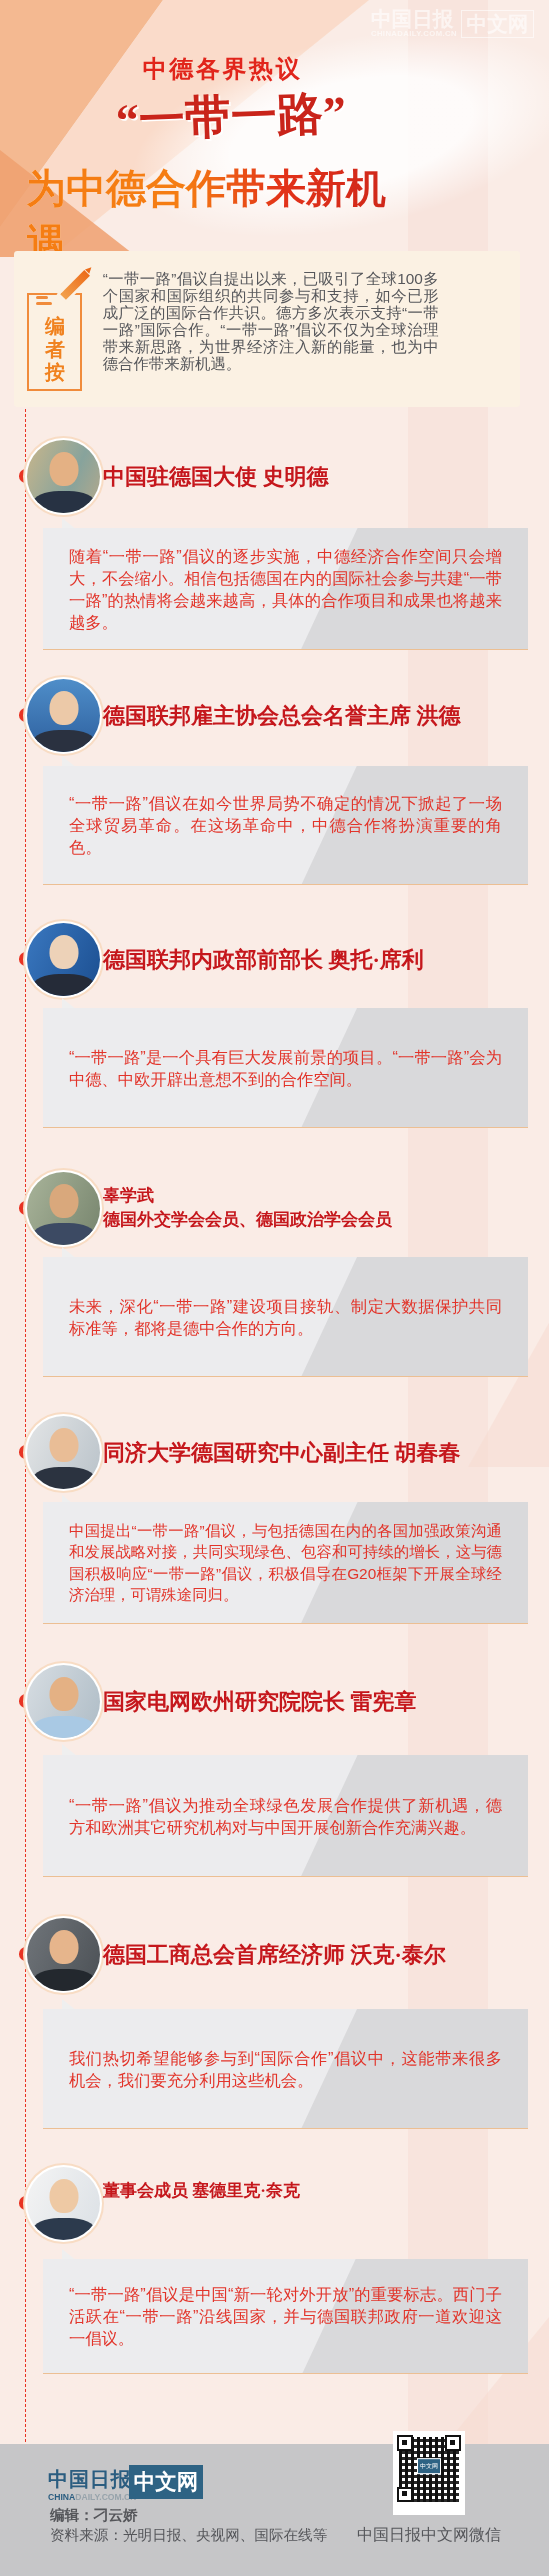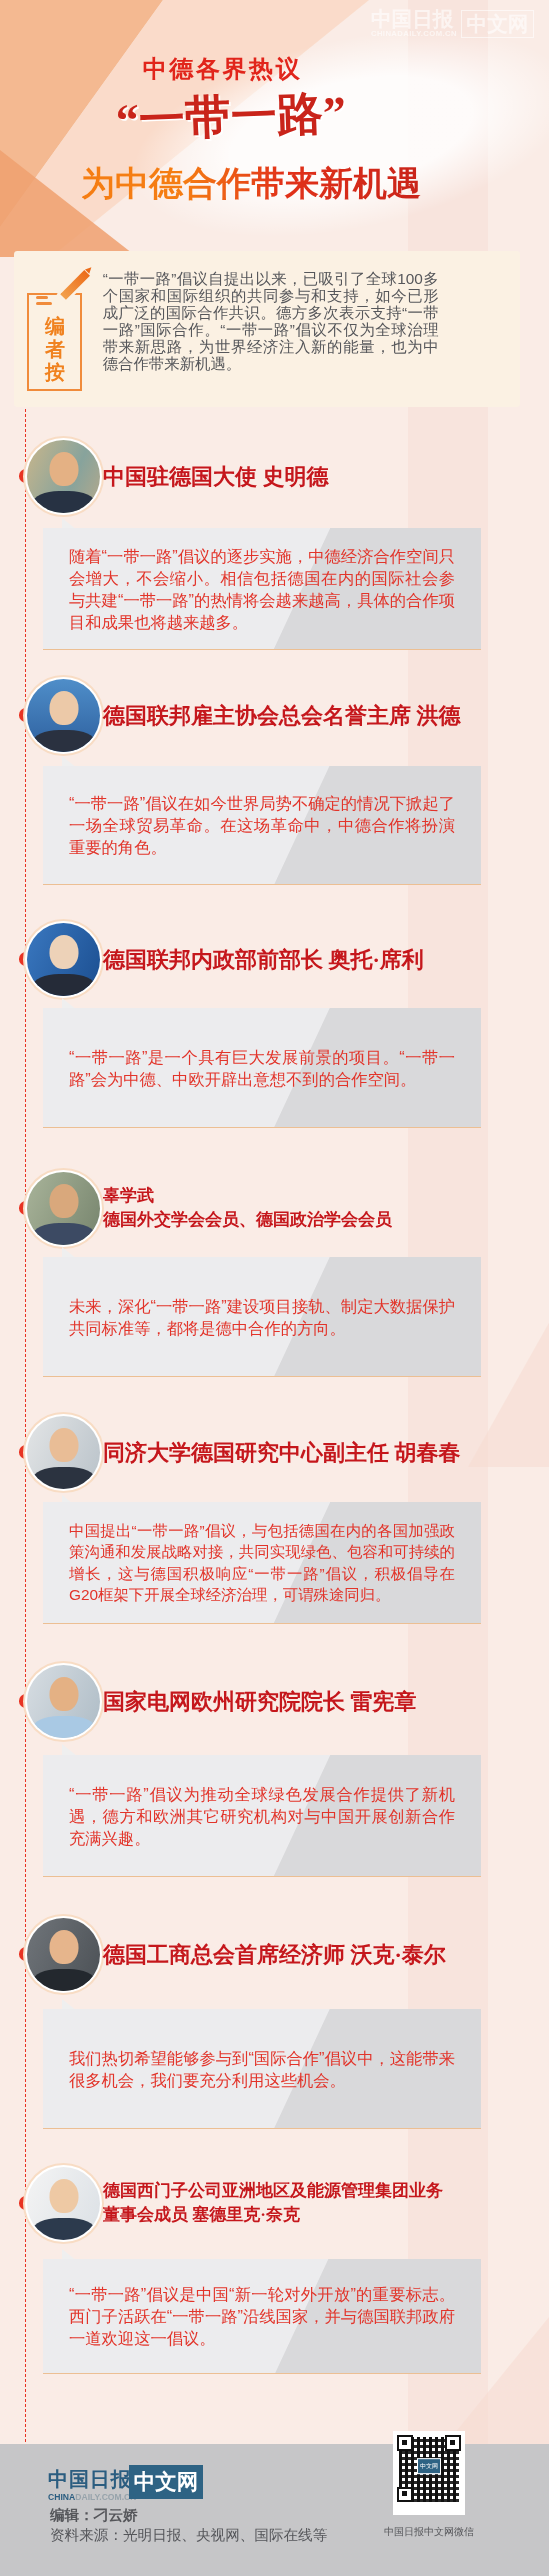--- a/index.html
+++ b/index.html
@@ -27,22 +27,22 @@
   .wm-callig{font-size:20.6px;font-weight:bold;font-family:"Liberation Serif","DejaVu Serif",serif;line-height:19px;}
   .wm-domain{font-size:7.7px;font-weight:bold;letter-spacing:0.4px;}
   .wm-box{border:1.7px solid #fff;color:#fff;font-size:20.6px;font-weight:bold;
           font-family:"Liberation Serif","DejaVu Serif",serif;padding:1.7px 4.3px;line-height:22px;}
   
   .h-t1{position:absolute;left:51px;top:53px;width:343px;text-align:center;
         font-size:24px;font-weight:bold;letter-spacing:2.6px;color:#e1251b;}
   .h-t2{position:absolute;left:51px;top:86px;width:360px;text-align:center;
         font-size:46px;font-weight:bold;color:#c9241a;font-family:"Liberation Serif","DejaVu Serif",serif;
         transform:rotate(-2deg);text-shadow:1.7px 1.7px 0 #fff;}
-  .h-t3{position:absolute;left:26px;top:161px;width:395px;text-align:right;
-        font-size:34px;font-weight:bold;
+  .h-t3{position:absolute;left:26px;top:161px;width:395px;text-align:left;
+        font-size:40px;font-weight:bold;
         background:linear-gradient(90deg,#f57d13 0%,#f57d13 40%,#e23219 65%,#c9241a 100%);
         -webkit-background-clip:text;background-clip:text;color:transparent;
         filter:drop-shadow(0.9px 0.9px 0 #fff);}
   
   .ed-box{position:absolute;left:13.7px;top:251px;width:506px;height:156px;
           background:#fbf1e3;border-radius:3.4px;}
   .ed-badge{position:absolute;left:13.7px;top:42px;width:51px;height:89px;
           border:2.6px solid #f08b3b;display:flex;flex-direction:column;align-items:center;
           justify-content:flex-end;padding-bottom:5.1px;}
   .ed-badge span{font-size:20px;font-weight:bold;color:#f0821f;line-height:23px;}
@@ -75,21 +75,21 @@
   .p5{--suit:#2b3340;--skin:#e9bd96;background:linear-gradient(115deg,#e3e5e6,#b9c2c9);}
   .p6{--suit:#a9c9e4;--skin:#e4b184;background:linear-gradient(115deg,#d7dde2,#aebcc6);}
   .p7{--suit:#23282e;--skin:#e6b58c;background:linear-gradient(115deg,#70757a,#4b5055);}
   .p8{--suit:#2c3a4d;--skin:#eec9a4;background:linear-gradient(115deg,#f4f4f4,#dbe0e5);}
   .sec-title{position:absolute;left:103px;width:420px;font-weight:bold;color:#c5171c;
          font-family:"Liberation Serif","DejaVu Serif",serif;}
   .sec-title.one{top:28px;font-size:22px;line-height:26px;}
   .sec-title.two{top:16.3px;font-size:17px;line-height:24px;}
   .tail{position:absolute;left:62px;width:0;height:0;
         border-right:15.4px solid transparent;border-bottom:12px solid #efefef;}
-  .qbox{position:absolute;left:43px;width:438px;box-sizing:border-box;
+  .qbox{position:absolute;left:43px;width:485px;box-sizing:border-box;
         background:linear-gradient(115deg,#ececee 58%,#d9d9db 58.2%);
         border-bottom:1.7px solid #ecbf93;display:flex;align-items:center;
         padding:25px 26px;}
   .qtext{font-size:16.3px;line-height:22px;color:#e2342a;text-align:justify;}
   
   .footer{position:absolute;left:0;top:2444px;width:549px;height:132px;background:#c6c6c8;}
   .f-callig{position:absolute;left:48px;top:22px;font-size:20px;font-weight:bold;color:#2b5d80;
         font-family:"Liberation Serif","DejaVu Serif",serif;letter-spacing:0.9px;}
   .f-domain{position:absolute;left:48px;top:48px;font-size:8.6px;font-weight:bold;}
   .f-domain .b{color:#2b5d80;} .f-domain .g{color:#97a3ab;}
@@ -103,21 +103,21 @@
         background:
          repeating-linear-gradient(0deg,rgba(17,17,17,.9) 0 2.6px,transparent 2.6px 6px),
          repeating-linear-gradient(90deg,#111 0 2.6px,#fff 2.6px 6px);}
   .finder{position:absolute;width:15.4px;height:15.4px;border:2.6px solid #111;background:#fff;box-sizing:border-box;}
   .finder::after{content:"";position:absolute;left:2.6px;top:2.6px;width:5.1px;height:5.1px;background:#111;}
   .fd1{left:4.3px;top:4.3px;} .fd2{right:4.3px;top:4.3px;} .fd3{left:4.3px;bottom:13px;}
   .qr-logo{position:absolute;left:50%;top:42%;transform:translate(-50%,-50%);
         width:22px;height:13.7px;background:#2e6384;border:1.7px solid #fff;color:#fff;
         font-size:6px;display:flex;align-items:center;justify-content:center;}
   .qr-label{position:absolute;left:350px;top:2525px;width:158px;text-align:center;
-        font-size:10px;color:#55565a;font-family:Liberation Serif, serif;}
+        font-size:16px;color:#55565a;font-family:Liberation Serif, serif;}
 </style>
 </head>
 <body>
 
 <div class="page">
 
   <div class="shape band"></div>
   <div class="shape tri1"></div>
   <div class="shape tri2"></div>
   <div class="shape tri3"></div>
@@ -239,21 +239,20 @@
       <div class="qtext">我们热切希望能够参与到“国际合作”倡议中，这能带来很多机会，我们要充分利用这些机会。</div>
     </div>
   </div>
 
   <div class="sec" style="top:2163px">
     <div class="dot"></div>
     <div class="photo">
         <div class="ph p8"></div>
       </div>
     <div class="sec-title two">
-      <div>德国西门子公司亚洲地区及能源管理集团业务</div>
       <div>董事会成员 塞德里克·奈克</div>
     </div>
     <div class="tail" style="top:86px"></div>
     <div class="qbox" style="top:96px;height:115px">
       <div class="qtext">“一带一路”倡议是中国“新一轮对外开放”的重要标志。西门子活跃在“一带一路”沿线国家，并与德国联邦政府一道欢迎这一倡议。</div>
     </div>
   </div>
 
   <div class="footer">
     <div class="f-callig">中国日报</div>

